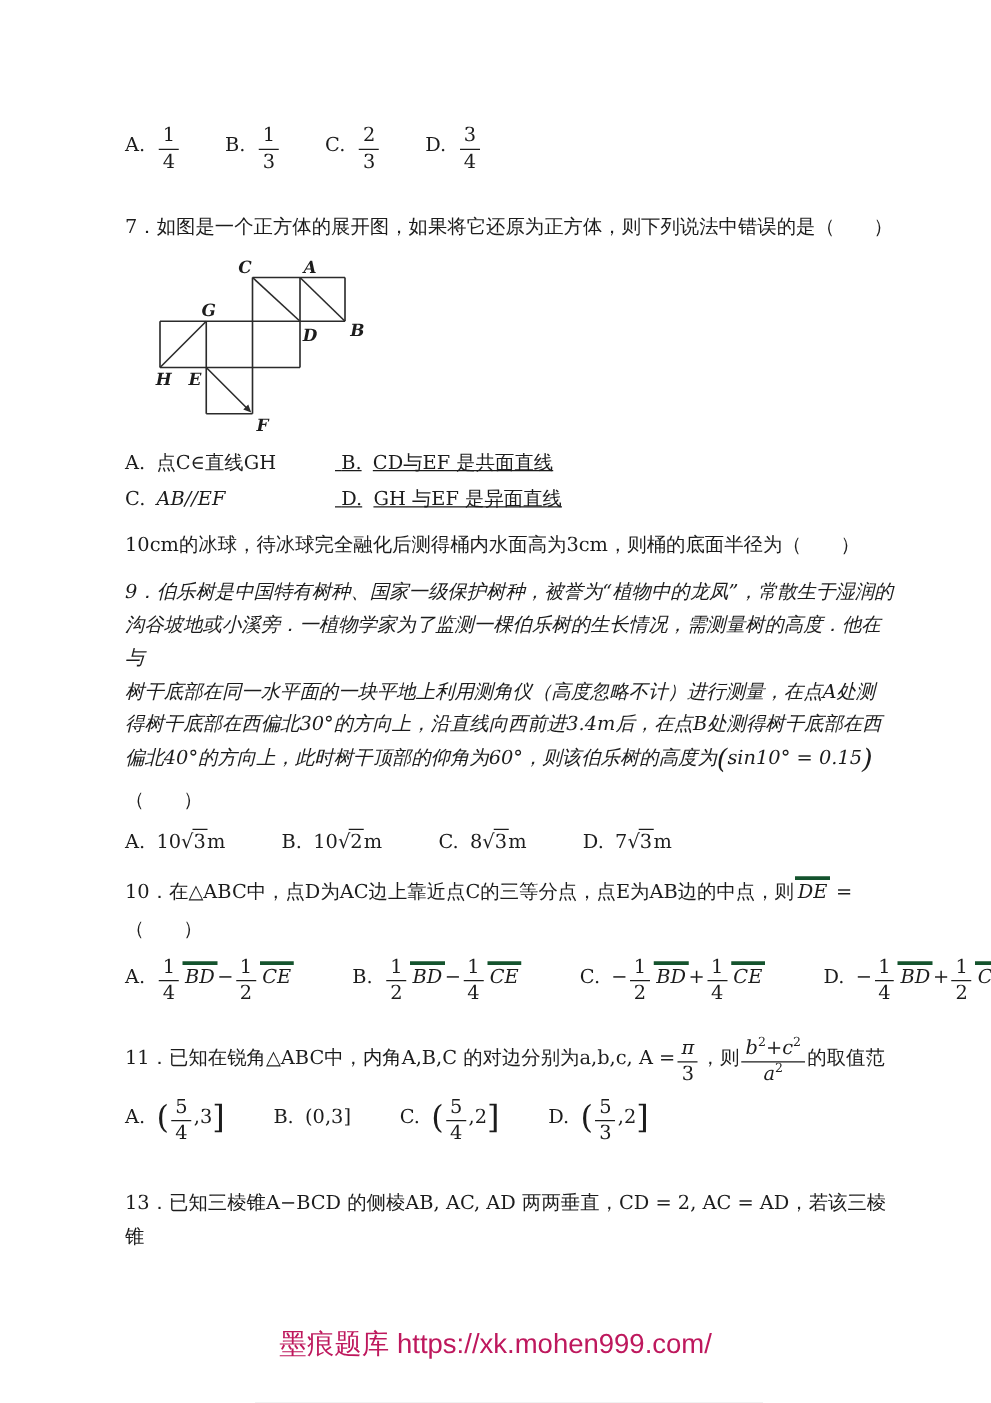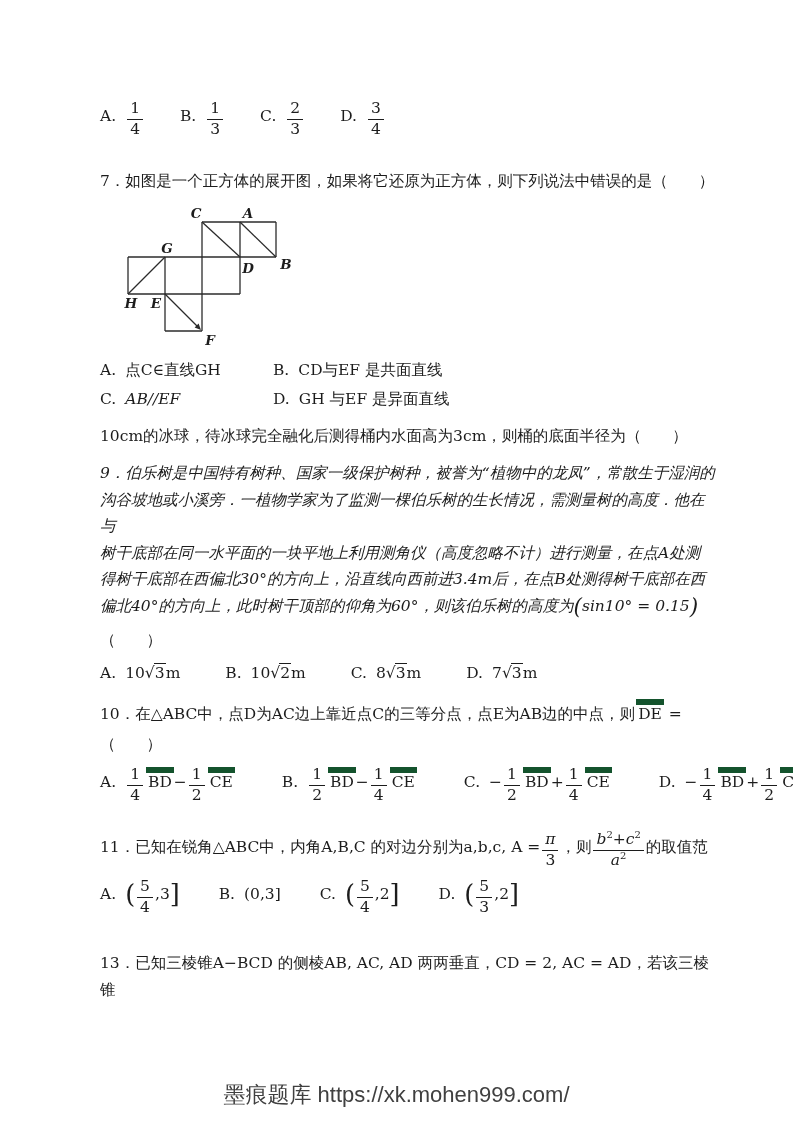--- a/index.html
+++ b/index.html
@@ -16,35 +16,35 @@
   .content{padding:0 78px 0 100px;}
   .line{line-height:27px;}
   .para div{line-height:26.5px;}
   .mi{font-style:italic;}
   sup{font-size:10px;line-height:0;}
   
   .frac{display:inline-block;text-align:center;vertical-align:-0.85em;line-height:1.15;margin:0 2px;}
   .fn{display:block;border-bottom:1px solid #1c1c1c;padding:0 3px 1px;}
   .fd{display:block;padding-top:1px;}
   
-  .vec{display:inline-block;border-top:6px solid #14532d;line-height:1.1;padding:1px 2px 0;margin-left:1px;text-align:right;}
+  .vec{display:inline-block;border-top:3px solid #14532d;line-height:1.1;font-style:italic;padding:1px 2px 0;margin-left:1px;text-align:right;}
   
   .sqrt{letter-spacing:-1px;}
   .rad{border-top:1.2px solid #1c1c1c;padding:0 1px;}
   
   .bp{font-size:165%;font-weight:300;vertical-align:-0.16em;line-height:1;}
   .bp2{font-size:140%;font-weight:300;vertical-align:-0.14em;line-height:1;}
   
   .optrow{white-space:nowrap;}
   .lbl{margin-right:9px;}
   .q6row{padding-top:100px;height:44px;}
   .q6row .opt{margin-right:30px;}
   .q7stem{margin-top:24px;}
   .figwrap{margin-top:4px;margin-left:8px;height:152px;}
-  .q7opts{margin-top:5px;line-height:29px;}
+  .q7opts{margin-top:5px;line-height:29px;text-decoration:underline;}
   .q7col{display:inline-block;width:168px;}
   .q8para{margin-top:6px;line-height:33px;}
   .q8opts{margin-top:1px;line-height:26px;}
   .q8opts .opt{margin-right:34px;}
   .q9para{margin-top:7px;font-style:italic;}
   .q9bracket{margin-top:8px;line-height:27px;}
   .q9opts{margin-top:5px;line-height:28px;}
   .q9opts .opt{margin-right:40px;}
   .q10stem{margin-top:12px;line-height:28px;}
   .q10bracket{margin-top:3px;line-height:27px;}
@@ -52,21 +52,21 @@
   .q10opts .opt{margin-right:42px;}
   .q11stem{margin-top:10px;line-height:50px;}
   .q11line2{margin-top:0px;line-height:27px;}
   .q11opts{margin-top:6px;height:56px;}
   .q11opts .opt{margin-right:34px;}
   .q12stem{margin-top:16px;line-height:27px;}
   .footer{
     position:absolute;left:0;top:1060px;width:100%;
     text-align:center;
     font-family:"Liberation Sans","DejaVu Sans",sans-serif;
-    font-size:22px;color:#404040;margin-top:20px;
+    font-size:22px;color:#be185d;
   }
   svg text{
     font-family:"DejaVu Serif","Liberation Serif",serif;
     font-style:italic;font-weight:bold;font-size:13.5px;fill:#1c1c1c;
   }
   svg line{stroke:#2b2b2b;stroke-width:1.3;}
 </style>
 </head>
 <body>
 

